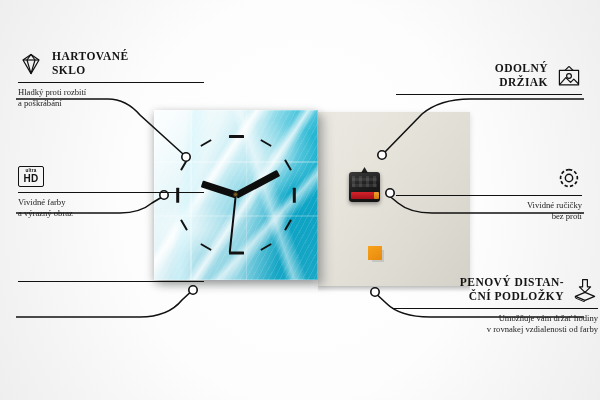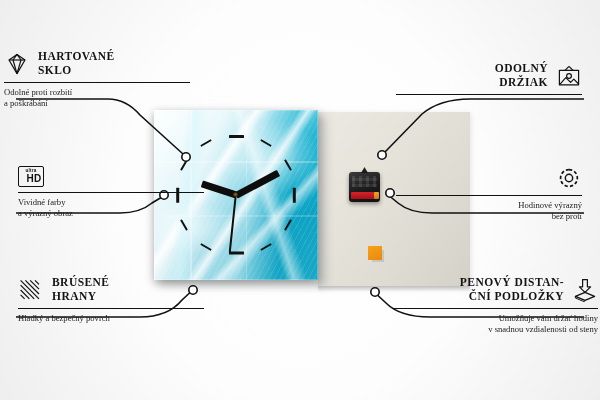--- a/index.html
+++ b/index.html
@@ -133,21 +133,21 @@
 
   .hd-badge{
     width:26px; height:21px; flex:0 0 26px;
     border:1.6px solid #111; border-radius:2px;
     display:flex; flex-direction:column; align-items:center; justify-content:center;
     line-height:1;
   }
   .hd-small{ font-size:4.6px; font-weight:700; letter-spacing:.2px; color:#111;
              font-family:"Liberation Sans", sans-serif; }
   .hd-big{ font-size:10px; font-weight:700; letter-spacing:.3px; color:#111;
-           font-family:"Liberation Sans", sans-serif; margin-top:.5px;padding-left:6px; }
+           font-family:"Liberation Sans", sans-serif; margin-top:.5px; }
 </style>
 </head>
 <body>
 
 <div id="stage">
 
   <div class="wall-panel"></div>
 
   <div class="mechanism">
     <div class="mech-shaft"></div>
@@ -197,84 +197,62 @@
     <path d="M584,99 L470,99 Q440,99 422,114 L385,152"></path>
     <circle cx="382" cy="155" r="4.2"></circle>
 
     <path d="M584,213 L432,213 Q410,213 398,203 L387,194"></path>
     <circle cx="390" cy="193" r="4.2"></circle>
 
     <path d="M584,317 L430,317 Q400,317 386,303 L372,290"></path>
     <circle cx="375" cy="292" r="4.2"></circle>
   </svg>
 
-  <div class="feature left" style="left:4px; top:50px;">
+  <div class="feature left" style="left:18px; top:50px;">
     <div class="f-head">
       <span class="ico">
         <svg viewBox="0 0 32 30">
           <g fill="none" stroke="#111" stroke-width="1.5" stroke-linejoin="round">
             <path d="M6,10 L16,3 L26,10 L16,27 Z"></path>
             <path d="M6,10 H26"></path>
               <path d="M11,10 L16,27"></path>
               <path d="M21,10 L16,27"></path>
             <path d="M11,10 L16,3"></path>
               <path d="M21,10 L16,3"></path>
           </g>
         </svg>
       </span>
       <span class="f-title">
         <span>HARTOVANÉ</span><br>
         <span>SKLO</span>
       </span>
     </div>
     <div class="f-rule"></div>
     <div class="f-desc">
-      <span>Odolné proti rozbití</span><br>
+      <span>Hladký proti rozbití</span><br>
       <span>a poškrábání</span>
     </div>
   </div>
 
   <div class="feature left" style="left:18px; top:166px;">
     <div class="f-head">
       <span class="hd-badge">
         <span class="hd-small">ultra</span>
         <span class="hd-big">HD</span>
       </span>
     </div>
     <div class="f-rule"></div>
     <div class="f-desc">
       <span>Vividné farby</span><br>
       <span>a výrazný obraz</span>
     </div>
   </div>
 
   <div class="feature left" style="left:18px; top:276px;">
-    <div class="f-head">
-      <span class="ico">
-        <svg viewBox="0 0 32 30">
-          <g stroke="#111" stroke-width="1.5">
-            <path d="M3,3 L26,26"></path>
-              <path d="M3,9 L20,26"></path>
-            <path d="M3,15 L14,26"></path>
-              <path d="M3,21 L8,26"></path>
-            <path d="M9,3 L26,20"></path>
-              <path d="M15,3 L26,14"></path>
-              <path d="M21,3 L26,8"></path>
-          </g>
-        </svg>
-      </span>
-      <span class="f-title">
-        <span>BRÚSENÉ</span><br>
-        <span>HRANY</span>
-      </span>
-    </div>
-    <div class="f-rule"></div>
-    <div class="f-desc">
-      <span>Hladký a bezpečný povrch</span>
-    </div>
+    <div class="f-rule"></div>
   </div>
 
   <div class="feature right" style="left:396px; top:50px;margin-top:12px;">
     <div class="f-head">
       <span class="f-title">
         <span>ODOLNÝ</span><br>
         <span>DRŽIAK</span>
       </span>
       <span class="ico">
         <svg viewBox="0 0 32 30">
@@ -296,21 +274,21 @@
         <svg viewBox="0 0 32 30">
           <g fill="none" stroke="#111" stroke-width="2.1">
             <path d="M16,4.5 A10.5,10.5 0 1 1 15.9,4.5" stroke-dasharray="4.2 2.6"></path>
             <circle cx="16" cy="15" r="4.6" stroke-width="1.8"></circle>
           </g>
         </svg>
       </span>
     </div>
     <div class="f-rule"></div>
     <div class="f-desc">
-      <span>Hodinové výrazný</span><br>
+      <span>Vividné ručičky</span><br>
       <span>bez proti</span>
     </div>
   </div>
 
   <div class="feature right" style="left:392px; top:276px; width:206px;">
     <div class="f-head">
       <span class="f-title">
         <span>PENOVÝ DISTAN-</span><br>
         <span>ČNÍ PODLOŽKY</span>
       </span>
@@ -320,17 +298,17 @@
             <path d="M13,2 H19 V11 H23 L16,18 L9,11 H13 Z"></path>
             <path d="M16,18 L4,23 L16,28 L28,23 Z"></path>
             <path d="M4,23 V25 L16,30" stroke-width="1.2"></path>
           </g>
         </svg>
       </span>
     </div>
     <div class="f-rule"></div>
     <div class="f-desc">
       <span>Umožňuje vám držať hodiny</span><br>
-      <span>v snadnou vzdialenosti od steny</span>
+      <span>v rovnakej vzdialenosti od farby</span>
     </div>
   </div>
 
 </div>
 
 </body></html>

